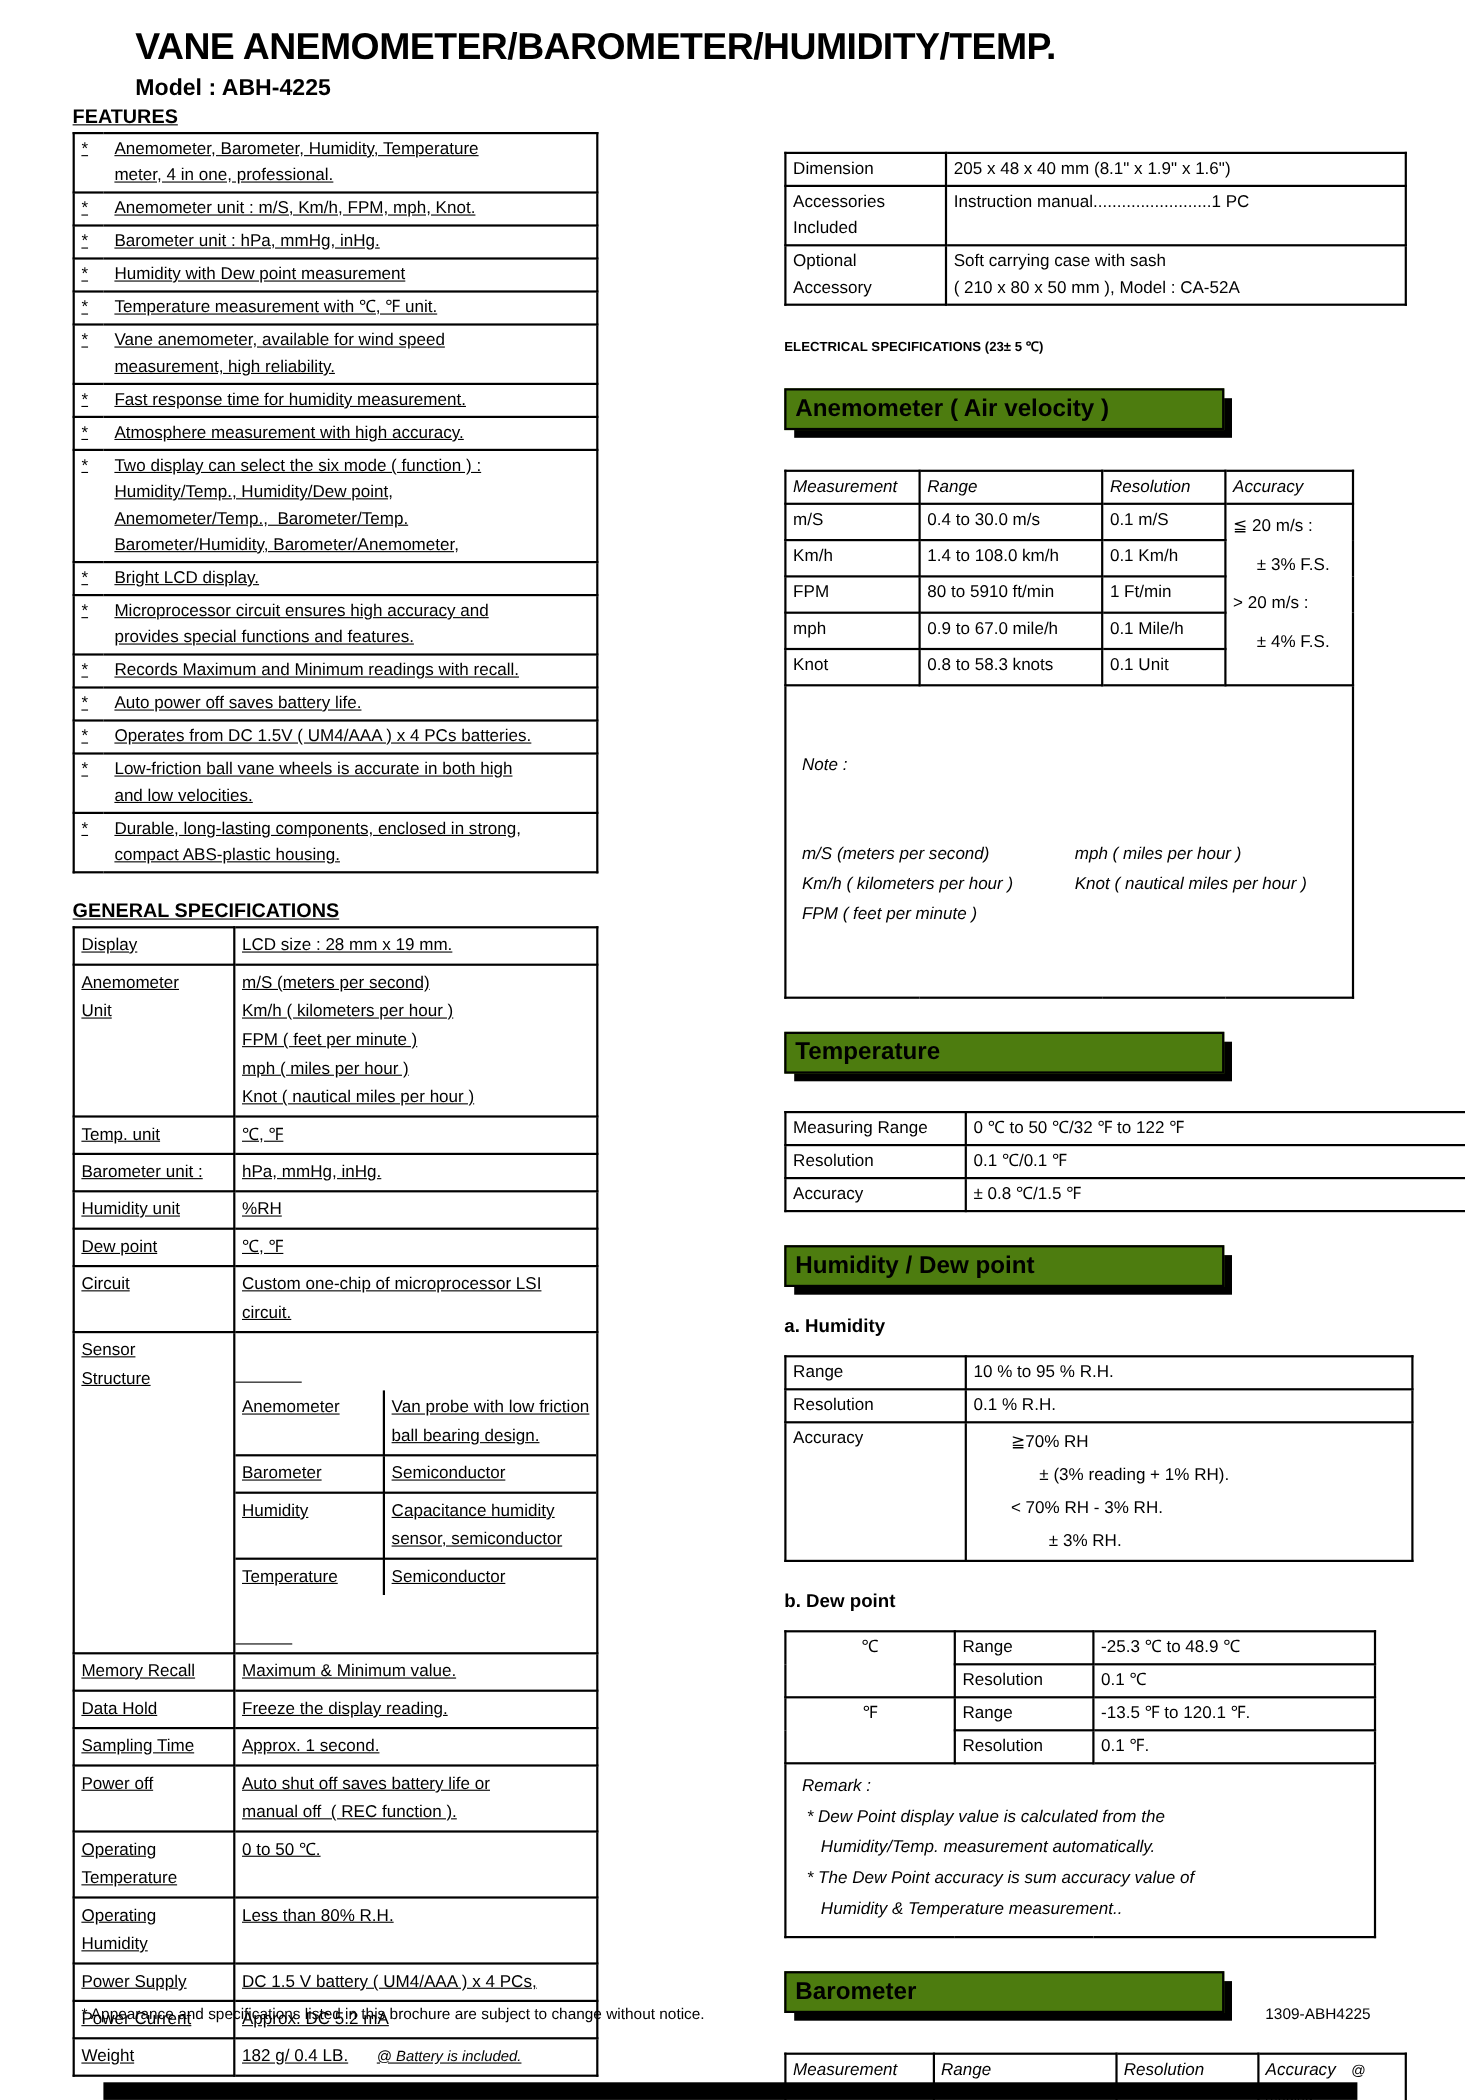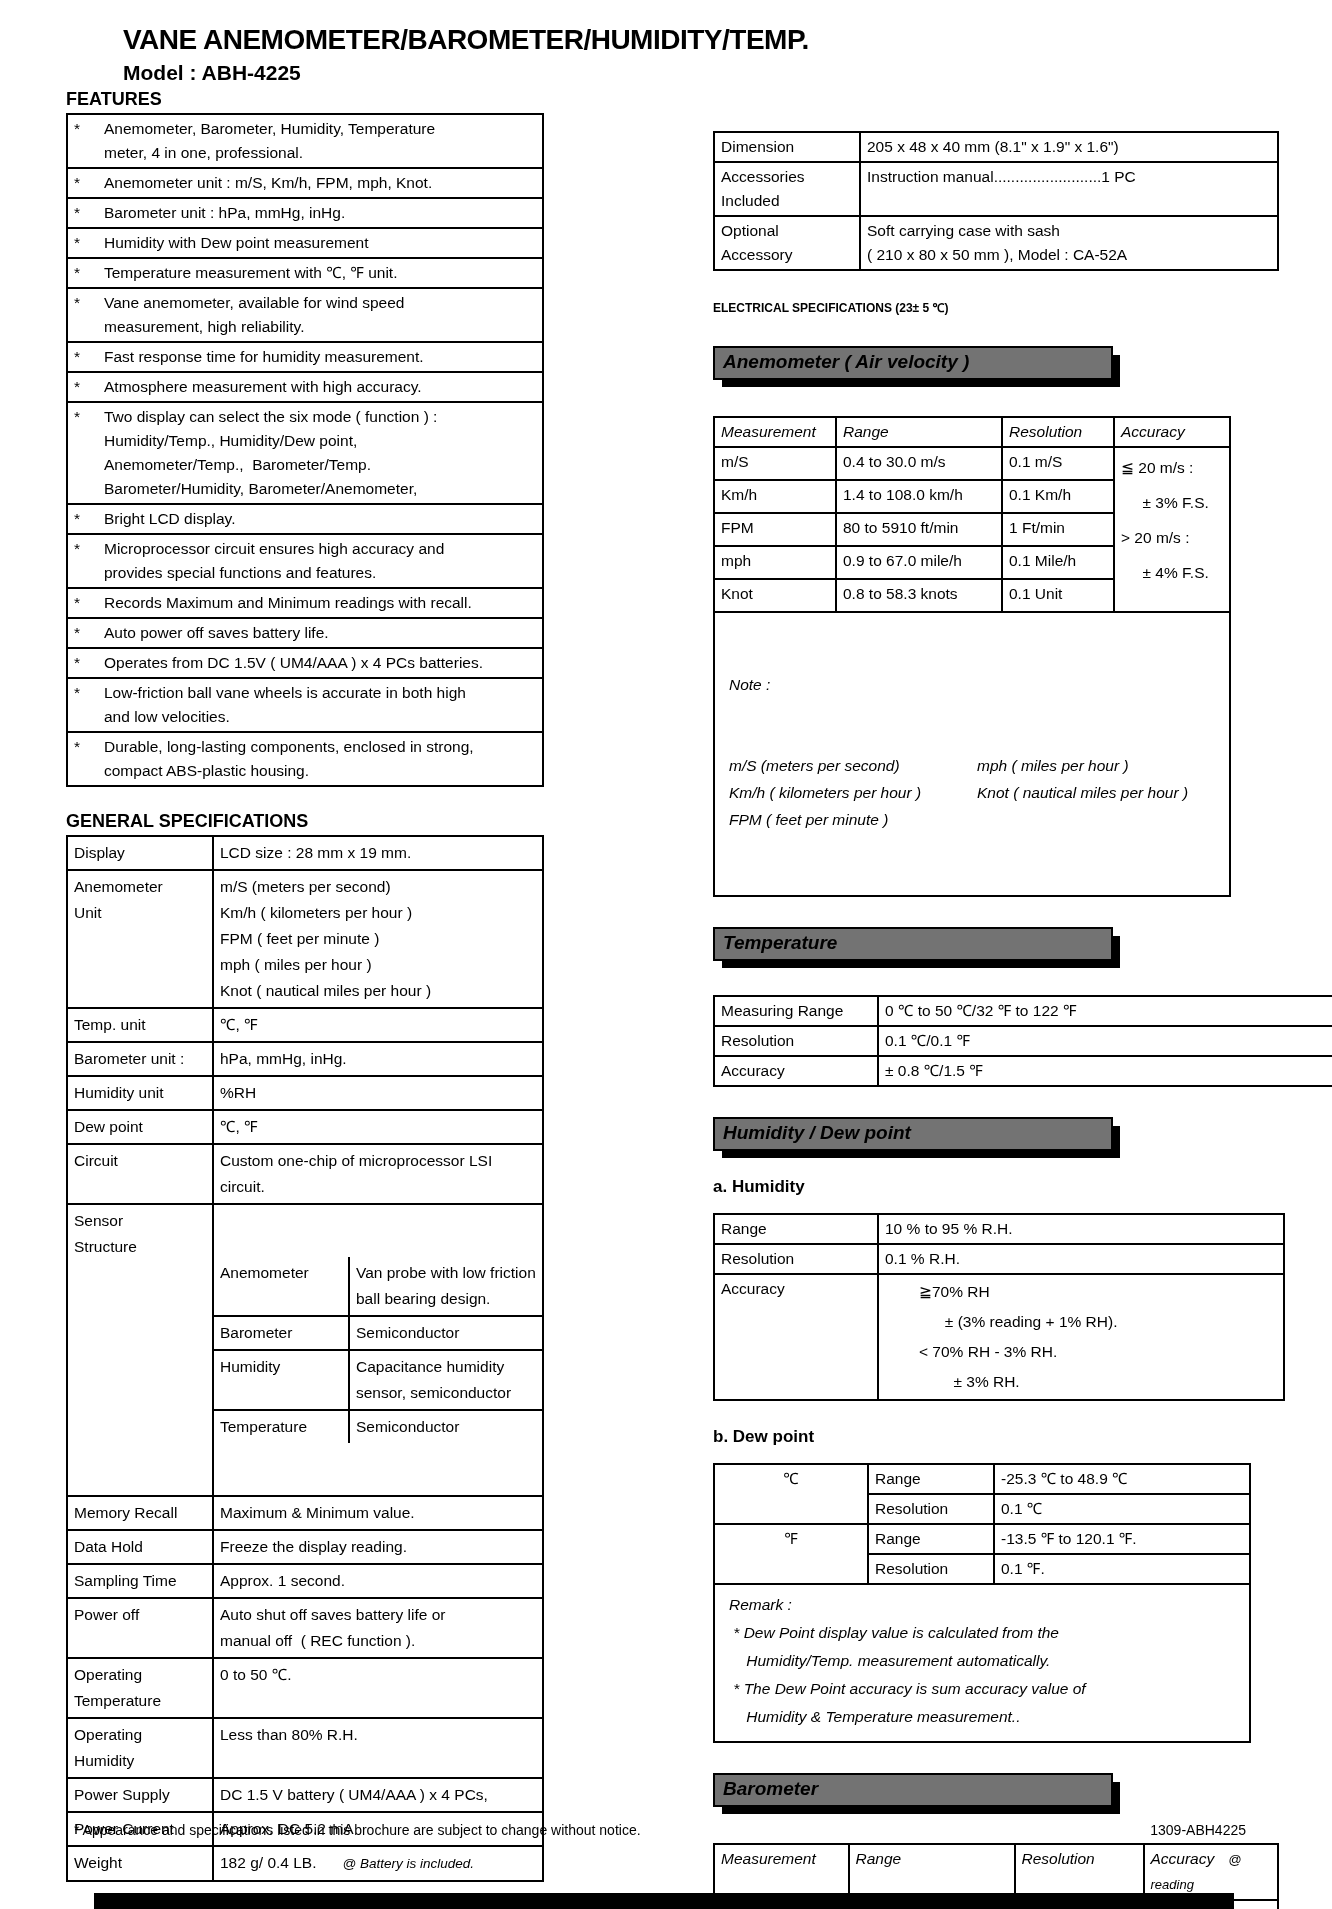--- a/index.html
+++ b/index.html
@@ -1,22 +1,22 @@
 <!DOCTYPE html>
 <html><head>
 <meta charset="utf-8">
 <style>
   html,body{margin:0;padding:0;background:#fff;}
   .page{position:relative;width:1332px;height:1909px;background:#fff;color:#000;
         font-family:"Liberation Sans",sans-serif;overflow:hidden;}
   .header{padding:24px 0 0 123px;}
-  .title{font-size:28px;font-weight:bold;letter-spacing:-0.5px;}
+  .title{font-size:34px;font-weight:bold;letter-spacing:-0.5px;}
   .model{font-size:21px;font-weight:bold;margin-top:5px;}
   .columns{display:flex;align-items:flex-start;padding-left:66px;margin-top:4px;}
-  .col-left{width:526px;flex:none;}
+  .col-left{width:526px;flex:none;text-decoration:underline;}
   .col-right{width:572px;flex:none;margin-left:121px;padding-top:42px;}
   .sec-heading{font-size:18px;font-weight:bold;margin:0 0 3px 0;}
   .gs-heading{font-size:18px;font-weight:bold;margin:24px 0 3px 0;}
   .es-heading{font-size:12px;font-weight:bold;margin:28px 0 0 0;}
 
   table.tbl{border-collapse:collapse;table-layout:fixed;}
   .tbl td,.tbl th{border:2px solid #000;padding:2px 6px;font-size:15.5px;
         line-height:24px;vertical-align:top;white-space:pre-wrap;text-align:left;}
   .tbl th{font-weight:normal;font-style:italic;}
 
@@ -37,22 +37,22 @@
   .general .ntab tr td:first-child{border-left:none;}
   .general .ntab tr td:last-child{border-right:none;}
   .general .ntab tr:first-child td{border-top:none;}
   .general .ntab tr:last-child td{border-bottom:none;}
   .wnote{font-style:italic;font-size:13.5px;margin-left:26px;}
 
   table.info{width:566px;}
   .info td.label{width:132px;}
 
   
-  .section-box{display:block;width:380px;border:2px solid #000;background:#737373;
-        box-shadow:8px 8px 0 -1px #000;font-size:19px;font-weight:bold;font-style:italic;
+  .section-box{display:block;width:380px;border:2px solid #000;background:#4d7c0f;
+        box-shadow:8px 8px 0 -1px #000;font-size:22px;font-weight:bold;
         padding:3px 8px 5px 8px;margin-top:30px;white-space:nowrap;}
 
   
   table.anemo{width:518px;margin-top:36px;}
   .anemo td{height:27px;}
   .c-m{width:108px;text-align:center;}
   .c-range{width:152px;}
   .c-res{width:98px;}
   .c-acc{line-height:35px !important;}
   td.note-cell{padding:4px 10px 8px 14px;font-style:italic;line-height:27px;}

